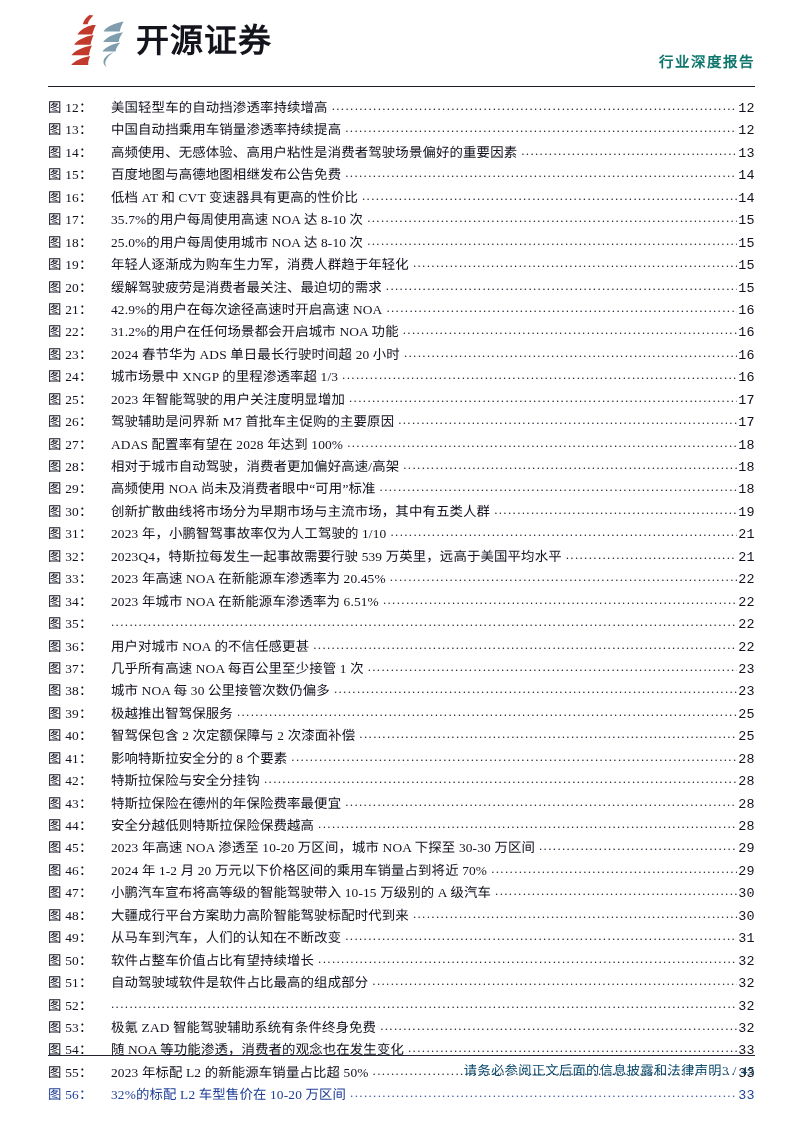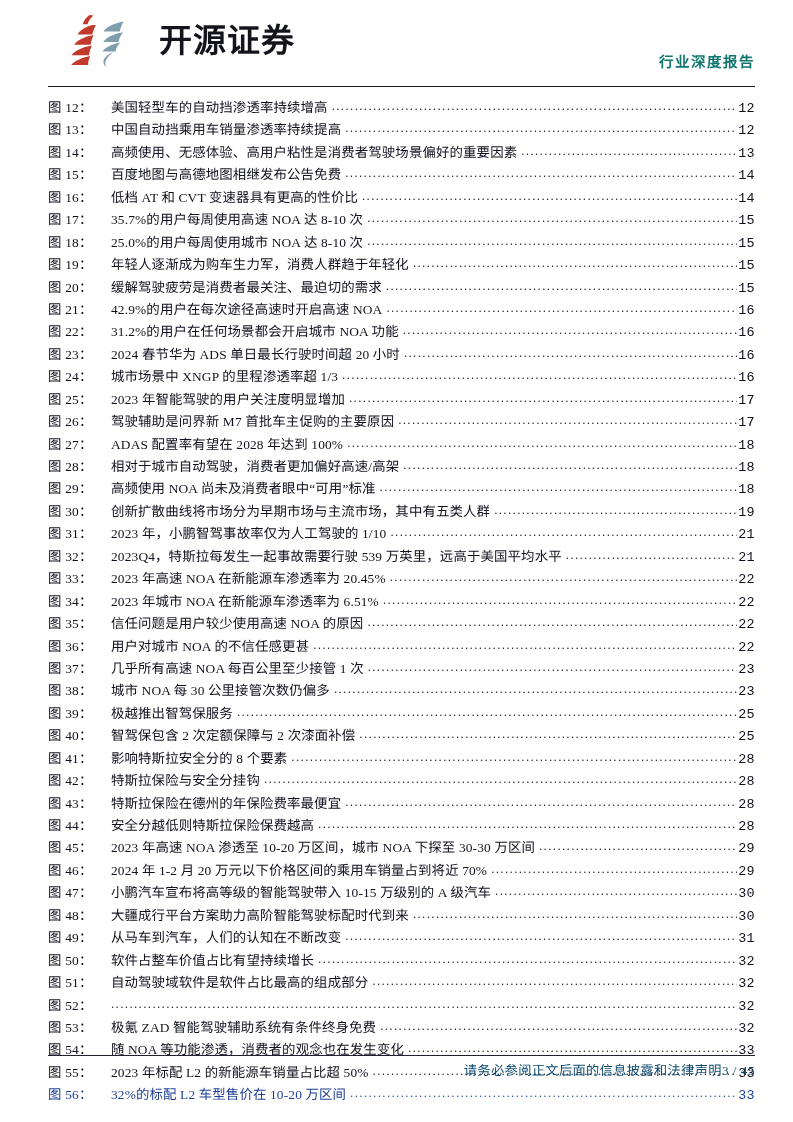--- a/index.html
+++ b/index.html
@@ -27,21 +27,21 @@
     position: relative;
     height: 84px;
     margin: 0 38px 0 48px;
   }
   .brand {
     position: absolute;
     left: 20px;
     top: 12px;
     display: flex;
     align-items: center;
-    gap: 29px;
+    gap: 6px;
   }
   .brand-mark {
     width: 62px;
     height: 56px;
     display: block;
   }
   .brand-name {
     font-family: "DejaVu Sans", "Liberation Sans", sans-serif;
     font-weight: 700;
     font-size: 33px;
@@ -308,21 +308,20 @@
         <span class="pg">22</span>
       </div>
       <div class="toc-row">
         <span class="fig-no">图 34：</span>
         <span class="fig-title">2023 年城市 NOA 在新能源车渗透率为 6.51%</span>
         <span class="dots">................................................................................................................................................................................</span>
         <span class="pg">22</span>
       </div>
       <div class="toc-row">
         <span class="fig-no">图 35：</span>
-        <span class="fig-title">信任问题是用户较少使用高速 NOA 的原因</span>
         <span class="dots">................................................................................................................................................................................</span>
         <span class="pg">22</span>
       </div>
       <div class="toc-row">
         <span class="fig-no">图 36：</span>
         <span class="fig-title">用户对城市 NOA 的不信任感更甚</span>
         <span class="dots">................................................................................................................................................................................</span>
         <span class="pg">22</span>
       </div>
       <div class="toc-row">

